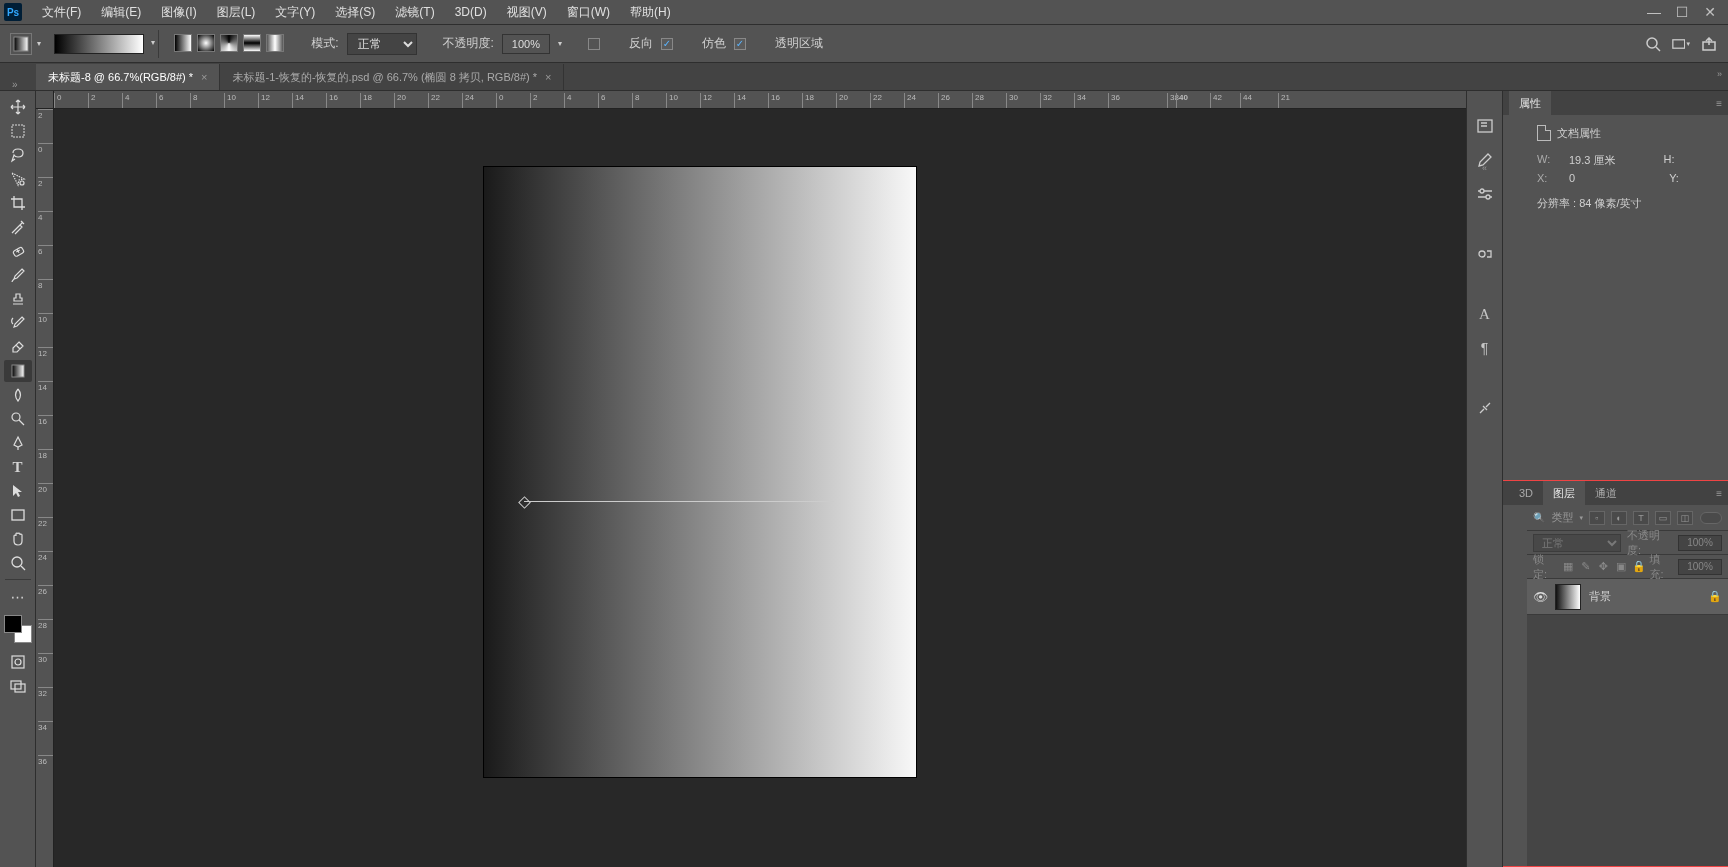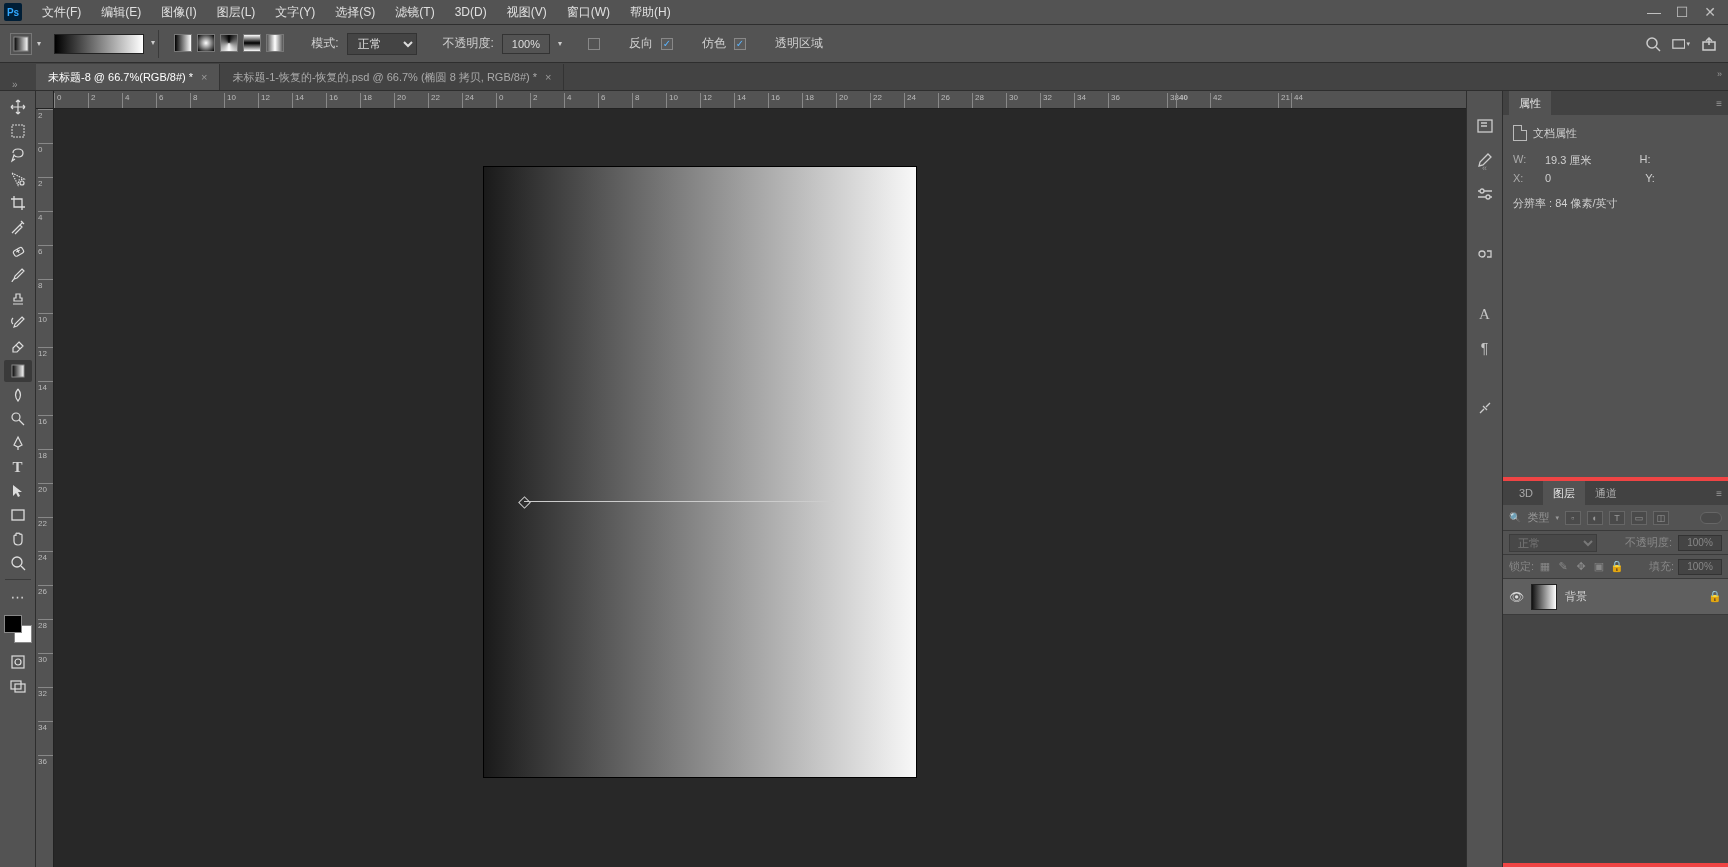--- a/index.html
+++ b/index.html
@@ -67,26 +67,26 @@
 .grad-line { position:absolute; top:334px; left:40px; width:310px; height:1px; background:#ccc;}
 .grad-line::before { content:""; position:absolute; left:-4px; top:-3px; width:7px; height:7px; border:1px solid #ccc; transform:rotate(45deg);}
 
 
 .right-strip { width: 36px; background:#535353; border-left:1px solid #2e2e2e; display:flex; flex-direction:column; align-items:center; padding-top:24px; gap:12px; }
 .right-strip::before { content:"«"; color:#999; position:absolute; font-size:9px; top:72px;}
 .strip-icon { width:22px; height:22px; color:#c5c5c5; display:flex; align-items:center; justify-content:center; font-size:14px;}
 
 
 .panels-right { width: 226px; background:#535353; border-left:1px solid #2e2e2e; display:flex; flex-direction:column; position:relative;}
-.panel { border-bottom: 4px solid #ef4444; }
+.panel { border-bottom: 1px solid #ef4444; }
 .panel-tabs { height: 24px; background:#424242; display:flex; align-items:center; padding-left:6px; }
 .panel-tab { padding: 0 10px; height:24px; line-height:24px; font-size:11px; color:#aaa; }
 .panel-tab.active { background:#535353; color:#e8e8e8; }
 .panel-menu { margin-left:auto; padding:0 6px; color:#999; font-size:10px;}
-.panel-body { padding: 8px 10px; font-size:11px; color:#d0d0d0; }
+.panel-body { padding: 8px 10px; font-size:11px; color:#d0d0d0;margin-left:24px; }
 .prop-row { display:flex; gap:18px; margin: 4px 0; }
 .prop-row span:first-child { width: 14px; color:#aaa;}
 .layers-panel { flex:1; display:flex; flex-direction:column; min-height:0;}
 .layers-panel .panel-body { padding:0; flex:1; display:flex; flex-direction:column;}
 .ltabs { height:24px; display:flex; background:#424242;}
 .filter-row { height:26px; border-bottom:1px solid #3a3a3a; display:flex; align-items:center; padding:0 6px; gap:6px;}
 .filter-row .mini { width:16px; height:14px; border:1px solid #666; background:#4a4a4a; display:flex; align-items:center; justify-content:center; font-size:9px; color:#999;}
 .sw { width:22px; height:12px; border:1px solid #666; border-radius:6px; background:#4a4a4a; position:relative; margin-left:auto; }
 .blend-row { height:24px; display:flex; align-items:center; padding: 0 6px; gap:6px; border-bottom:1px solid #3a3a3a; color:#888; font-size:11px;}
 .blend-select { background:#444; border:1px solid #333; color:#888; height:18px; padding:0 14px 0 4px; font-size:11px; flex:0 0 88px;}
@@ -355,21 +355,21 @@
         <div class="tick" style="left: 850px;">24</div>
         <div class="tick" style="left: 884px;">26</div>
         <div class="tick" style="left: 918px;">28</div>
         <div class="tick" style="left: 952px;">30</div>
         <div class="tick" style="left: 986px;">32</div>
         <div class="tick" style="left: 1020px;">34</div>
         <div class="tick" style="left: 1054px;">36</div>
         <div class="tick" style="left: 1113px;">38</div>
         <div class="tick" style="left: 1122px; font-weight: bold;">40</div>
         <div class="tick" style="left: 1156px; text-align: center;">42</div>
-        <div class="tick" style="left: 1237px;">44</div>
+        <div class="tick" style="left: 1186px;">44</div>
         <div class="tick" style="left: 1224px;">21</div>
       </div>
     <div class="ruler-v" id="rulerV">
         <div class="tick" style="top: 0px;">2</div>
         <div class="tick" style="top: 34px;">0</div>
         <div class="tick" style="top: 68px;">2</div>
         <div class="tick" style="top: 102px;">4</div>
         <div class="tick" style="top: 136px;">6</div>
         <div class="tick" style="top: 170px;">8</div>
         <div class="tick" style="top: 204px;">10</div>

